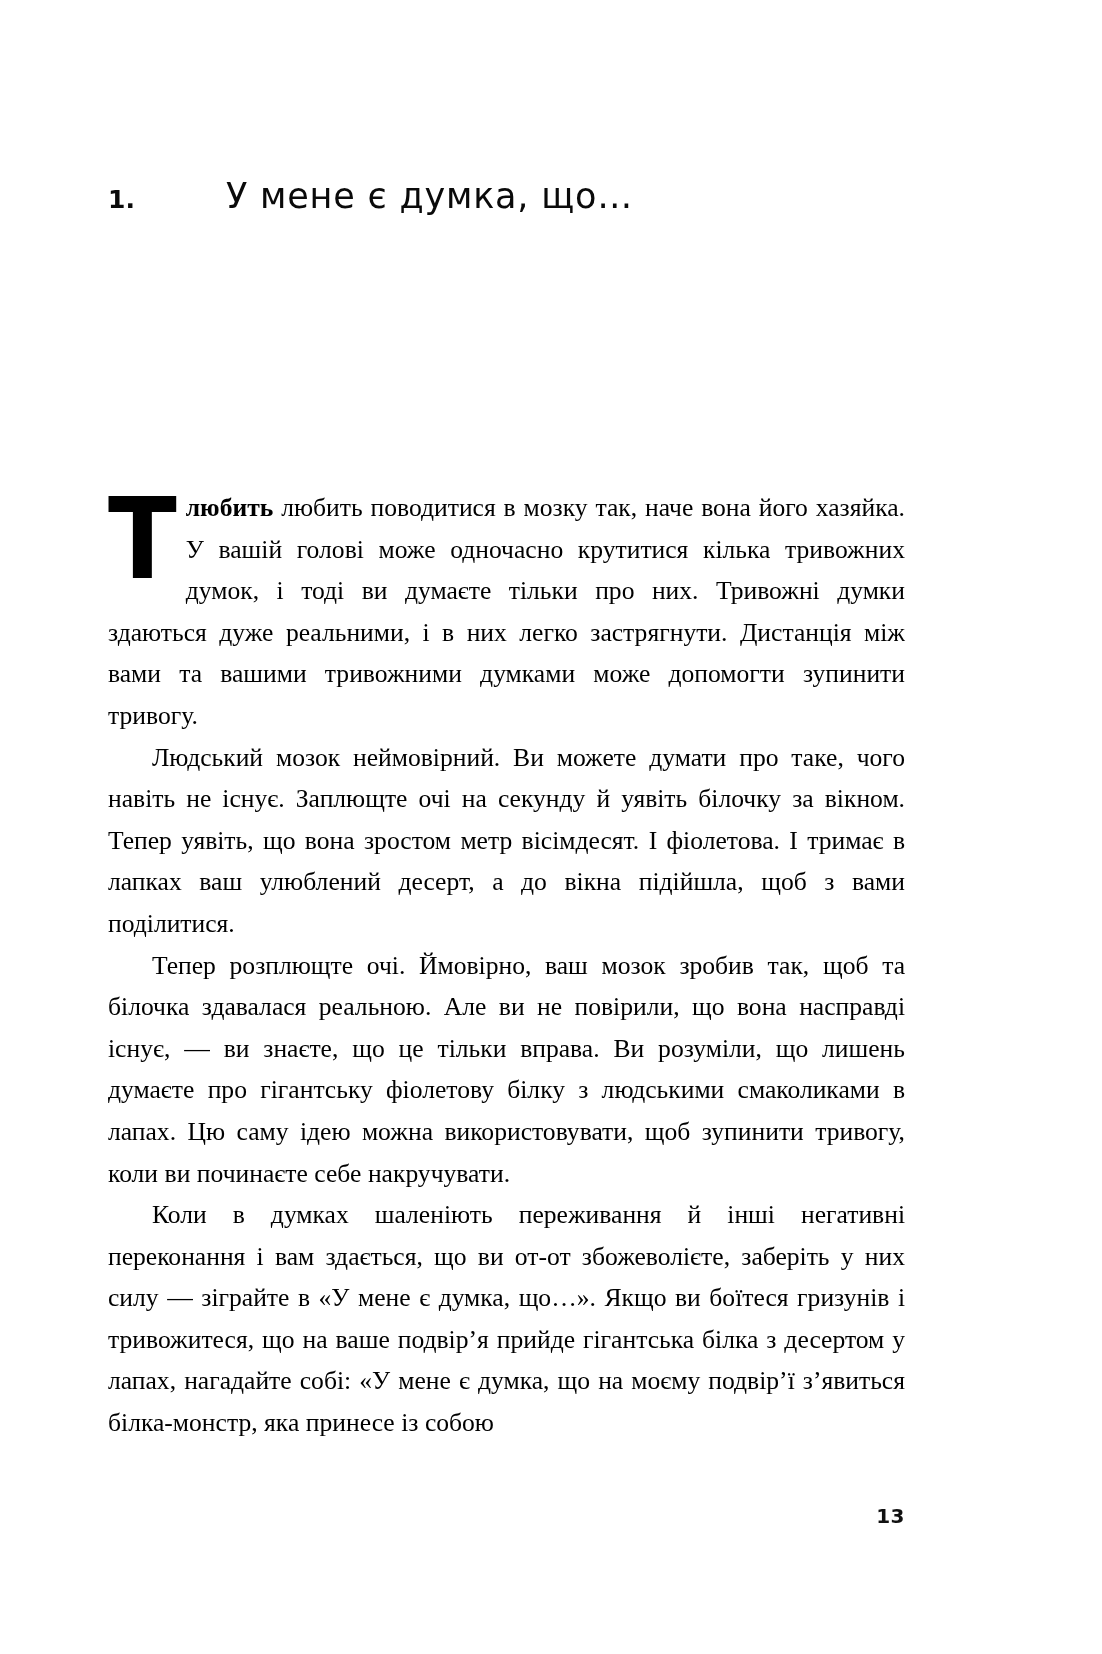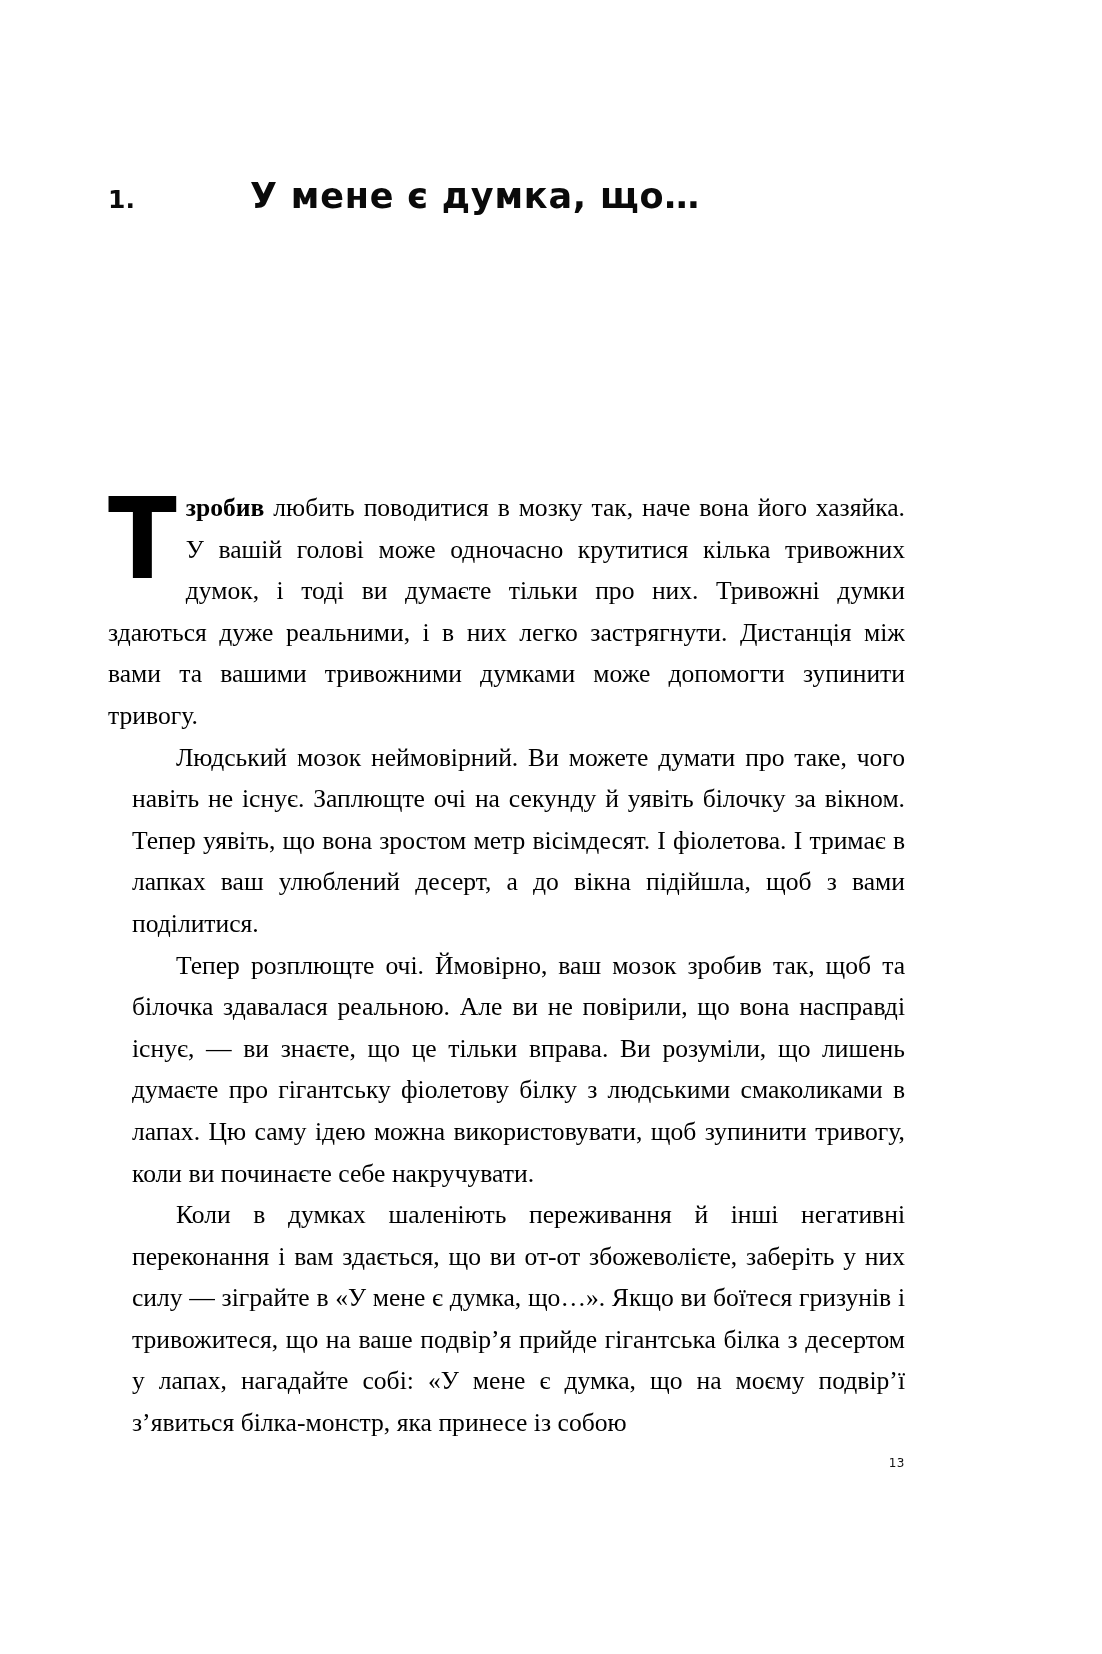--- a/index.html
+++ b/index.html
@@ -41,24 +41,23 @@
   .chapter-number {
     width: 118px;
     flex: 0 0 118px;
     font-size: 25px;
     font-weight: 700;
     letter-spacing: 0px;
   }
   .chapter-title {
     flex: 1 1 auto;
     font-size: 35px;
-    font-weight: 700;
+    font-weight: 400;
     letter-spacing: 0.8px;
     white-space: nowrap;
-    margin-left: 24px;
   }
 
   
   .textblock {
     position: absolute;
     left: 108px;
     top: 487px;
     width: 797px;
   }
 
@@ -69,21 +68,20 @@
     text-align: justify;
     text-justify: inter-word;
     font-family: "Liberation Serif", "DejaVu Serif", serif;
     font-stretch: condensed;
     transform-origin: left top;
     hyphens: manual;
     word-spacing: 0.1px;
   }
   p.body + p.body {
     text-indent: 44px;
-    margin-left: 24px;
   }
 
   
   p.first {
     text-indent: 0;
   }
 
   .dropcap {
     float: left;
     font-family: "DejaVu Sans", "Liberation Sans", sans-serif;
@@ -99,44 +97,44 @@
   .lead-bold {
     font-weight: 700;
   }
   .ital {
   }
 
   
   .folio {
     position: absolute;
     left: 0;
-    top: 1456px;
+    top: 1504px;
     width: 905px;
     text-align: right;
     font-family: "DejaVu Sans", "Liberation Sans", sans-serif;
-    font-size: 12px;
-    font-weight: 400;
+    font-size: 20px;
+    font-weight: 700;
     color: #111111;
     letter-spacing: 0.5px;
   }
 </style>
 </head>
 <body>
 
 <div class="page">
 
   <div class="chapter-head">
     <span class="chapter-number">1.</span>
     <span class="chapter-title">У мене є думка, що…</span>
   </div>
 
   <div class="textblock">
 
     <p class="body first">
-      <span class="dropcap">Т</span><span class="lead-bold">зробив</span><span> любить поводитися в мозку так, наче вона його хазяйка. У вашій голові може одночасно крутитися кілька тривожних думок, і тоді ви думаєте тільки про них. Тривожні думки здаються дуже реальними, і в них легко застрягнути. Дистанція між вами та вашими тривожними думками може допомогти зупинити тривогу.</span>
+      <span class="dropcap">Т</span><span class="lead-bold">любить</span><span> любить поводитися в мозку так, наче вона його хазяйка. У вашій голові може одночасно крутитися кілька тривожних думок, і тоді ви думаєте тільки про них. Тривожні думки здаються дуже реальними, і в них легко застрягнути. Дистанція між вами та вашими тривожними думками може допомогти зупинити тривогу.</span>
     </p>
 
     <p class="body"><span>Людський мозок неймовірний. Ви можете думати про таке, чого навіть не існує. Заплющте очі на секунду й уявіть білочку за вікном. Тепер уявіть, що вона зростом метр вісімдесят. І фіолетова. І тримає в лапках ваш улюблений десерт, а до вікна підійшла, щоб з вами поділитися.</span></p>
 
     <p class="body"><span>Тепер розплющте очі. Ймовірно, ваш мозок зробив так, щоб та білочка здавалася реальною. Але ви не повірили, що вона насправді існує, — ви знаєте, що це тільки вправа. Ви розуміли, що лишень </span><span class="ital">думаєте</span><span> про гігантську фіолетову білку з людськими смаколиками в лапах. Цю саму ідею можна використовувати, щоб зупинити тривогу, коли ви починаєте себе накручувати.</span></p>
 
     <p class="body"><span>Коли в думках шаленіють переживання й інші негативні переконання і вам здається, що ви от-от збожеволієте, заберіть у них силу — зіграйте в «У мене є думка, що…». Якщо ви боїтеся гризунів і тривожитеся, що на ваше подвір’я прийде гігантська білка з десертом у лапах, нагадайте собі: «У мене є думка, що на моєму подвір’ї з’явиться білка-монстр, яка принесе із собою</span></p>
 
   </div>
 

